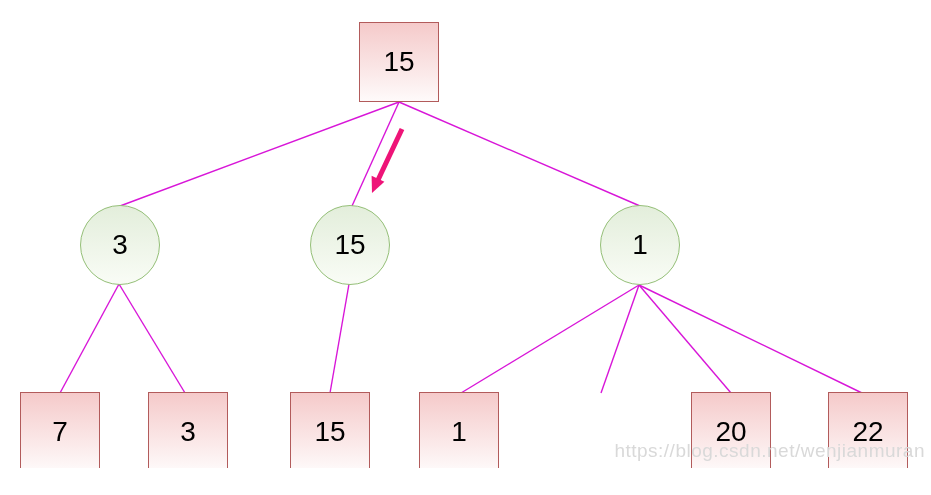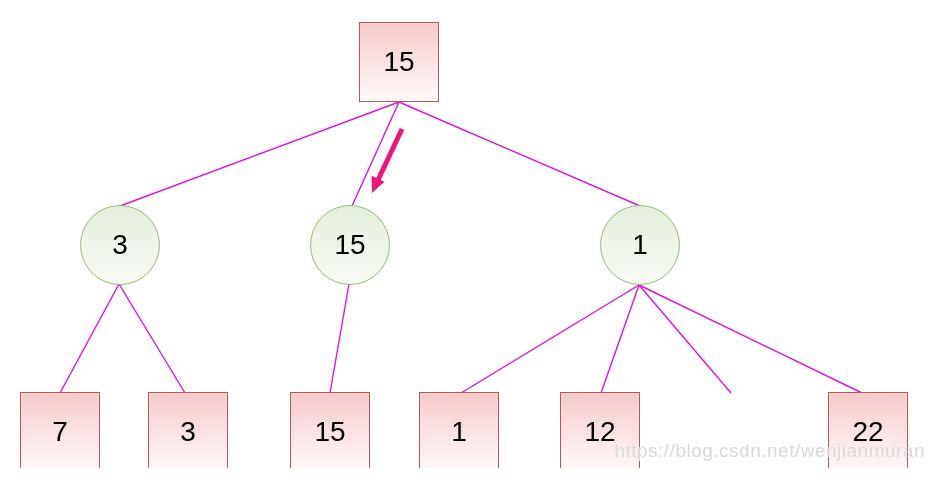--- a/index.html
+++ b/index.html
@@ -97,18 +97,18 @@
   <div class="node square" style="left:359px; top:22px;">15</div>
 
   <div class="node circle" style="left:80px; top:205px;">3</div>
   <div class="node circle" style="left:310px; top:205px;">15</div>
   <div class="node circle" style="left:600px; top:205px;">1</div>
 
   <div class="node square" style="left:20px; top:392px;">7</div>
   <div class="node square" style="left:148px; top:392px;">3</div>
   <div class="node square" style="left:290px; top:392px;">15</div>
   <div class="node square" style="left:419px; top:392px;">1</div>
-  <div class="node square" style="left:560px; top:392px;">12</div>
+  <div class="node square" style="left:691px; top:392px;">20</div>
   <div class="node square" style="left:828px; top:392px;">22</div>
 
   <div id="watermark">https://blog.csdn.net/wenjianmuran</div>
 
 </div>
 
 </body></html>

